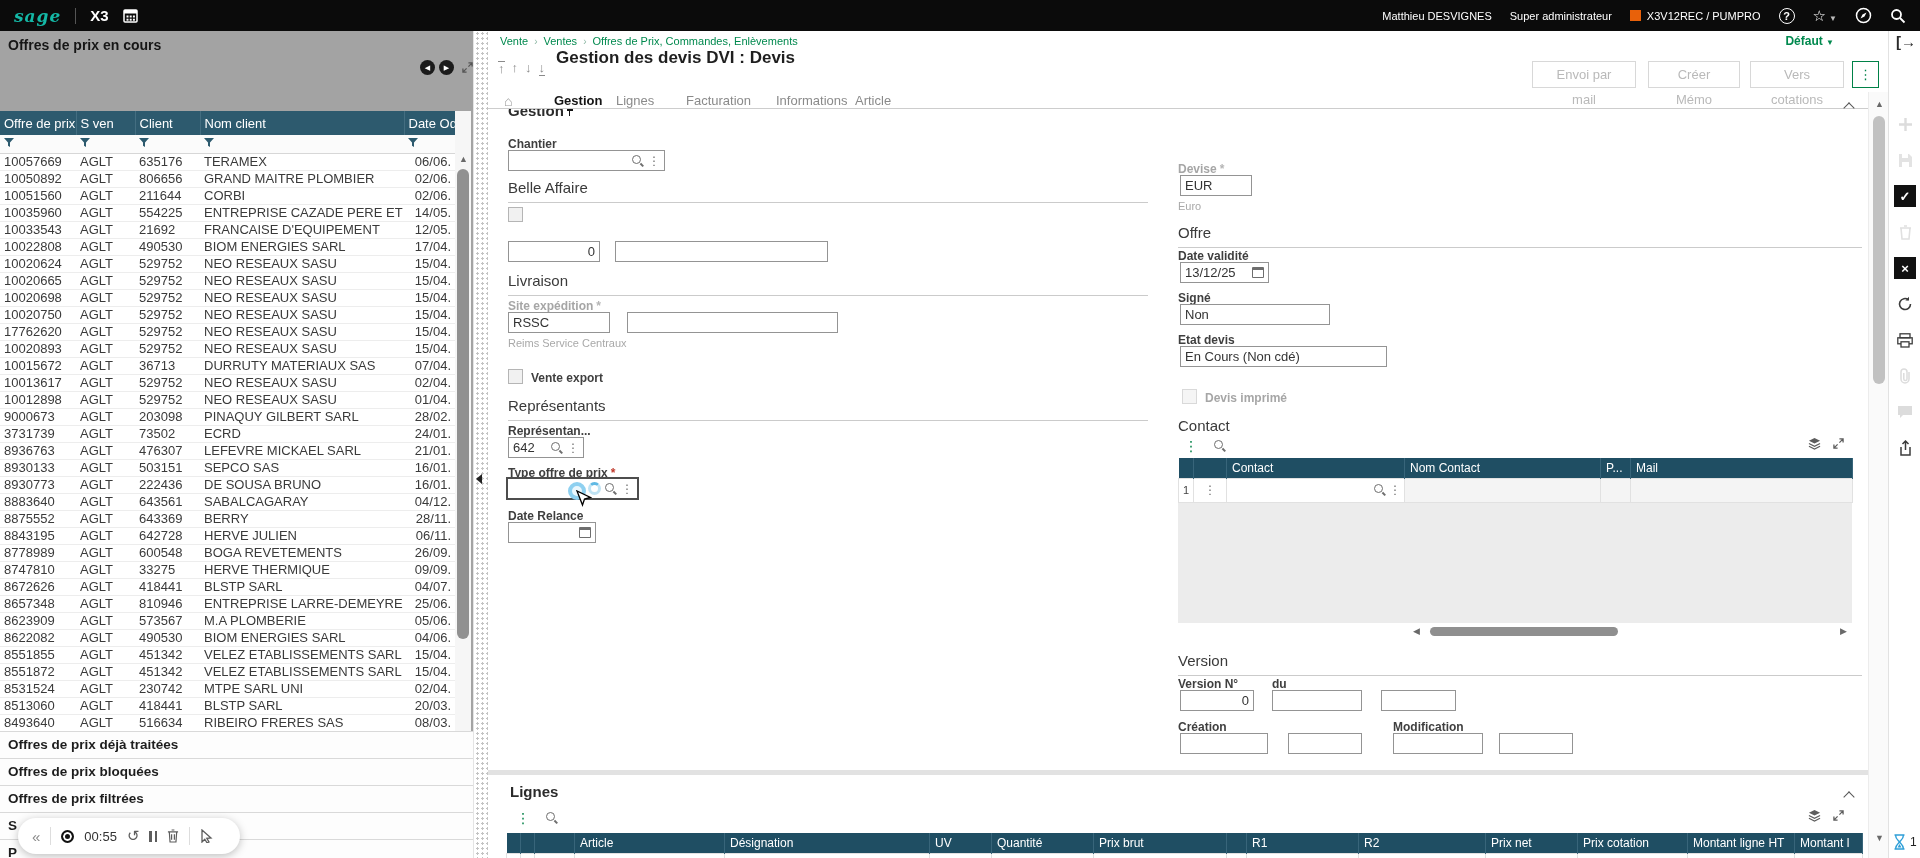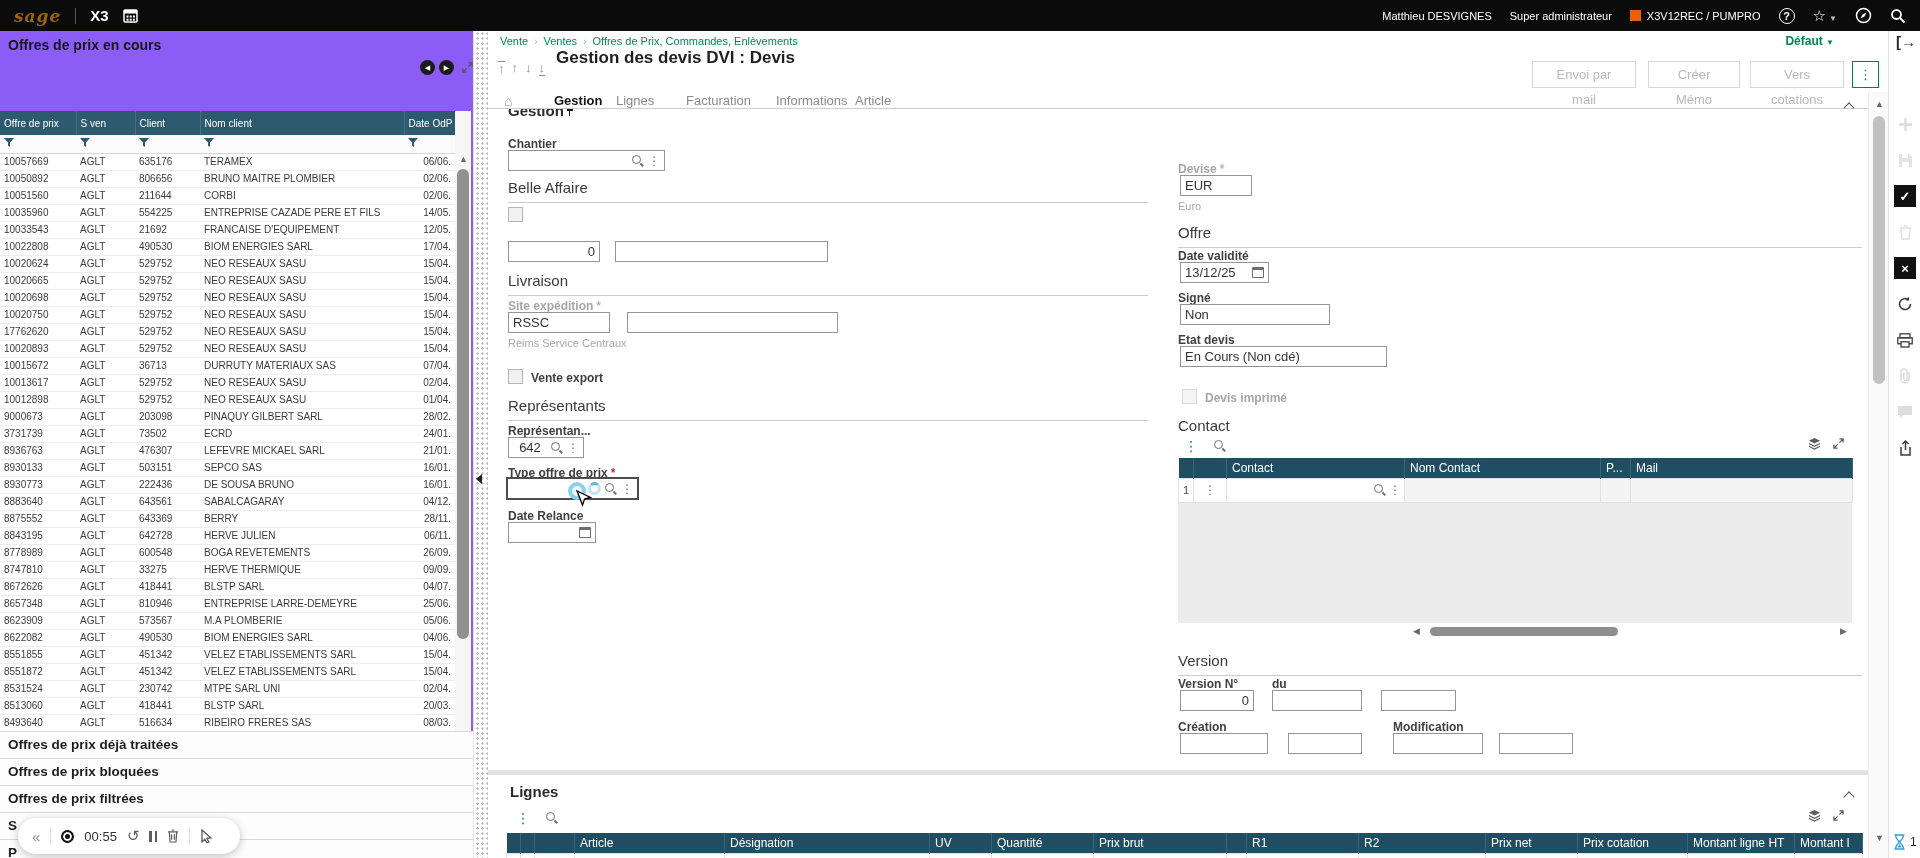--- a/index.html
+++ b/index.html
@@ -5,36 +5,36 @@
   * { margin:0; padding:0; box-sizing:border-box; }
   html,body { width:1920px; height:858px; overflow:hidden; background:#fff;
     font-family:"Liberation Sans", sans-serif; }
   .abs { position:absolute; }
   #stage { position:relative; width:1920px; height:858px; background:#fff; }
 
   
   #topbar { position:absolute; left:0; top:0; width:1920px; height:31px; background:#0b0b0b;
     display:flex; align-items:center; justify-content:space-between; padding:0 14px; }
   .tb-left { display:flex; align-items:center; gap:14px; }
-  .brand { color:#a16207; font:italic 700 17px "DejaVu Serif", serif; letter-spacing:1px; }
+  .brand { color:#14b8a6; font:italic 700 17px "DejaVu Serif", serif; letter-spacing:1px; }
   .tb-div { width:1px; height:16px; background:#555; }
   .tb-prod { color:#fff; font-weight:700; font-size:15px; }
   .tb-right { display:flex; align-items:center; gap:18px; color:#fff; font-size:11px; }
   .env-sq { display:inline-block; width:11px; height:11px; background:#e8610a; margin-right:6px; vertical-align:-1px; }
   .tb-ico { color:#fff; font-size:15px; line-height:1; }
   .qmark { display:inline-flex; width:16px; height:16px; border:1.5px solid #fff; border-radius:50%;
     align-items:center; justify-content:center; font-size:11px; font-weight:700; }
   .caret { font-size:8px; color:#bbb; }
 
   
-  #leftpanel { position:absolute; left:0; top:31px; width:473px; height:827px; background:#8b5cf6; }
+  #leftpanel { position:absolute; left:0; top:31px; width:473px; height:827px; background:#a3a3a3; }
   .lp-title { position:absolute; left:8px; top:6px; font-size:14px; font-weight:700; color:#161616; }
   .pager-circle { display:inline-flex; width:15px; height:15px; border-radius:50%; background:#1b1b1b;
     color:#fff; font-size:7px; align-items:center; justify-content:center; }
-  table.grid { border-collapse:collapse; table-layout:fixed; width:455px; font-size:10px; }
+  table.grid { border-collapse:collapse; table-layout:fixed; width:455px; font-size:13px; }
   table.grid th { background:#2d5a6e; color:#fff; font-weight:400; text-align:left; height:24px;
     padding:0 4px; border-right:1px solid #446e81; overflow:hidden; white-space:nowrap; }
   table.grid td { height:17px; padding:0 4px; border-bottom:1px solid #ededed; color:#3a3a3a;
     overflow:hidden; white-space:nowrap; background:#fff; }
   tr.filters td { background:#fbfbfb; border-bottom:1px solid #d7d7d7; height:18px; }
   td.datecol, th.datecol { text-align:right;margin-top:8px; }
   .funnel { display:inline-block; }
   .sb-v { position:absolute; left:455px; top:80px; width:16px; height:637px; background:#f6f6f6; }
   .sb-thumb-v { position:absolute; left:2px; width:12px; background:#919191; border-radius:6px; }
   .sb-arrow { color:#696969; font-size:9px; line-height:1; }
@@ -227,21 +227,21 @@
             <td>10057669</td>
             <td>AGLT</td>
             <td>635176</td>
             <td>TERAMEX</td>
             <td class="datecol">06/06.</td>
           </tr>
           <tr>
             <td>10050892</td>
             <td>AGLT</td>
             <td>806656</td>
-            <td>BRUNO MAITRE PLOMBIER</td>
+            <td>GRAND MAITRE PLOMBIER</td>
             <td class="datecol">02/06.</td>
           </tr>
           <tr>
             <td>10051560</td>
             <td>AGLT</td>
             <td>211644</td>
             <td>CORBI</td>
             <td class="datecol">02/06.</td>
           </tr>
           <tr>
@@ -560,21 +560,21 @@
       <div class="inp" style="left:139px; top:203px; width:211px;">
           <span class="val"></span>
         </div>
       <div class="helper" style="left:20px; top:228px;">Reims Service Centraux</div>
 
       <span class="chk" style="left:20px; top:260px;"></span>
       <div class="lbl" style="left:43px; top:262px;">Vente export</div>
 
       <div class="sec-h" style="left:20px; top:288px; width:640px;">Représentants</div>
       <div class="lbl" style="left:20px; top:315px;">Représentan...</div>
-      <div class="inp" style="left:20px; top:328px; width:76px;text-align:center;">
+      <div class="inp" style="left:20px; top:328px; width:76px;">
         <span class="val">642</span>
           <span class="mag"></span>
           <span class="kb">⋮</span>
       </div>
       <div class="lbl" style="left:20px; top:357px;"><span>Type offre de prix</span><span class="req">*</span></div>
       <div class="inp focus" style="left:18px; top:368px; width:133px;">
         <span class="val"></span>
           <span class="spinner"></span>
           <span class="mag"></span>
           <span class="kb">⋮</span>

